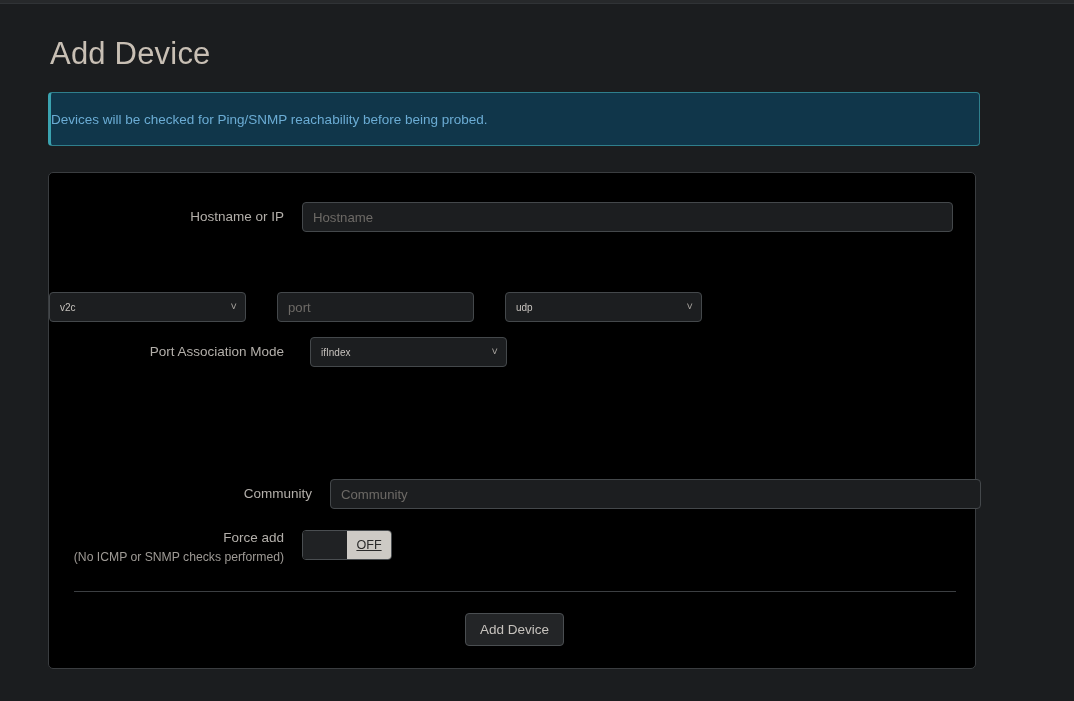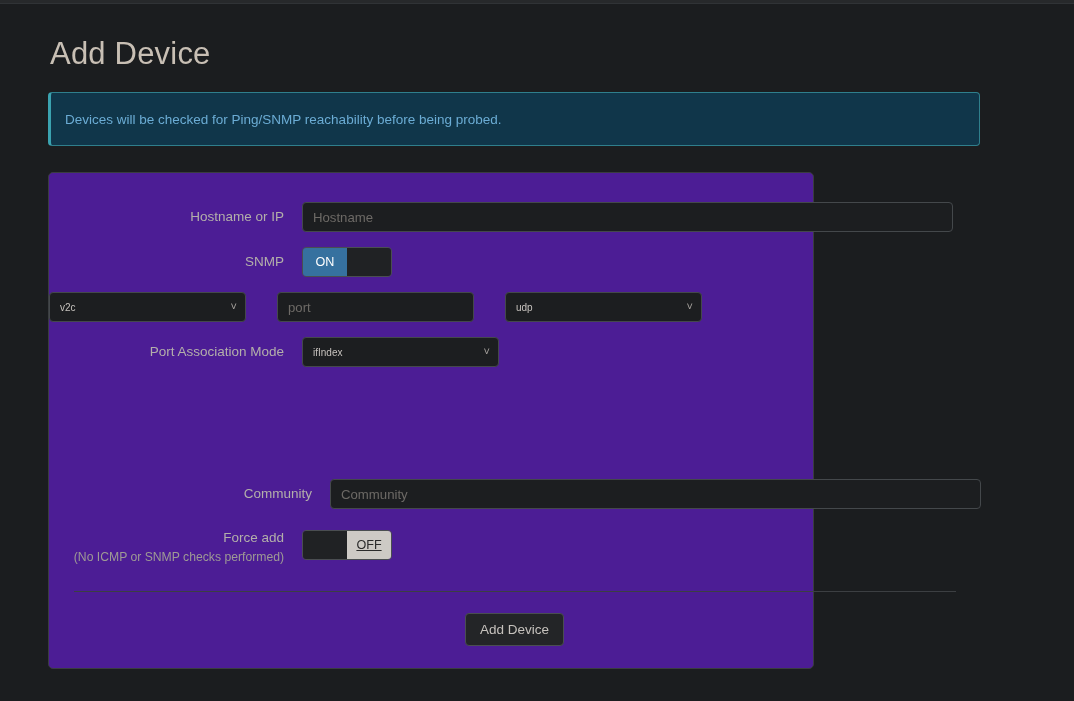--- a/index.html
+++ b/index.html
@@ -49,33 +49,32 @@
   .alert-info {
     margin-top: 20px;
     width: 932px;
     height: 54px;
     background: #10364a;
     border: 1px solid #2f7f8c;
     border-left: 3px solid #3ba3b0;
     border-radius: 4px;
     display: flex;
     align-items: center;
-    padding-left: 14px;
   }
   .alert-info-text {
     color: #6bacd4;
     font-size: 13.5px;
   }
 
   
   .card {
     margin-top: 26px;
-    width: 766px;
+    width: 928px;
     height: 497px;
-    background: #4c1d95;
+    background: #000000;
     border: 1px solid #3a3d40;
     border-radius: 5px;
     position: relative;
   }
 
   .form-row {
     display: flex;
     align-items: center;
     position: absolute;
     left: 0;
@@ -216,45 +215,38 @@
       <span class="alert-info-text">Devices will be checked for Ping/SNMP reachability before being probed.</span>
     </div>
 
     <div class="card">
 
       <div class="form-row" style="top:29px;">
         <div class="lbl">Hostname or IP</div>
         <input class="inp" style="width: 651px;" placeholder="Hostname">
       </div>
 
-      <div class="form-row" style="top:74px;">
-        <div class="lbl">SNMP</div>
-        <div class="toggle">
-          <div class="toggle-half tg-on-active">ON</div>
-          <div class="toggle-half tg-dark"></div>
-        </div>
-      </div>
 
       <div class="form-row" style="top:119px;">
         <div class="sel-wrap" style="width:197px;">
           <select class="sel">
             <option>v2c</option>
           </select>
           <span class="chev">˅</span>
         </div>
         <input class="inp" style="width: 197px; margin-left: 31px;" placeholder="port">
         <div class="sel-wrap" style="width:197px; margin-left:31px;">
           <select class="sel">
             <option>udp</option>
           </select>
           <span class="chev">˅</span>
         </div>
       </div>
 
-      <div class="form-row" style="top:164px;">
+      <div class="form-row" style="top:164px;gap:8px;">
         <div class="lbl">Port Association Mode</div>
         <div class="sel-wrap" style="width:197px;">
           <select class="sel">
             <option>ifIndex</option>
           </select>
           <span class="chev">˅</span>
         </div>
       </div>
 
 

